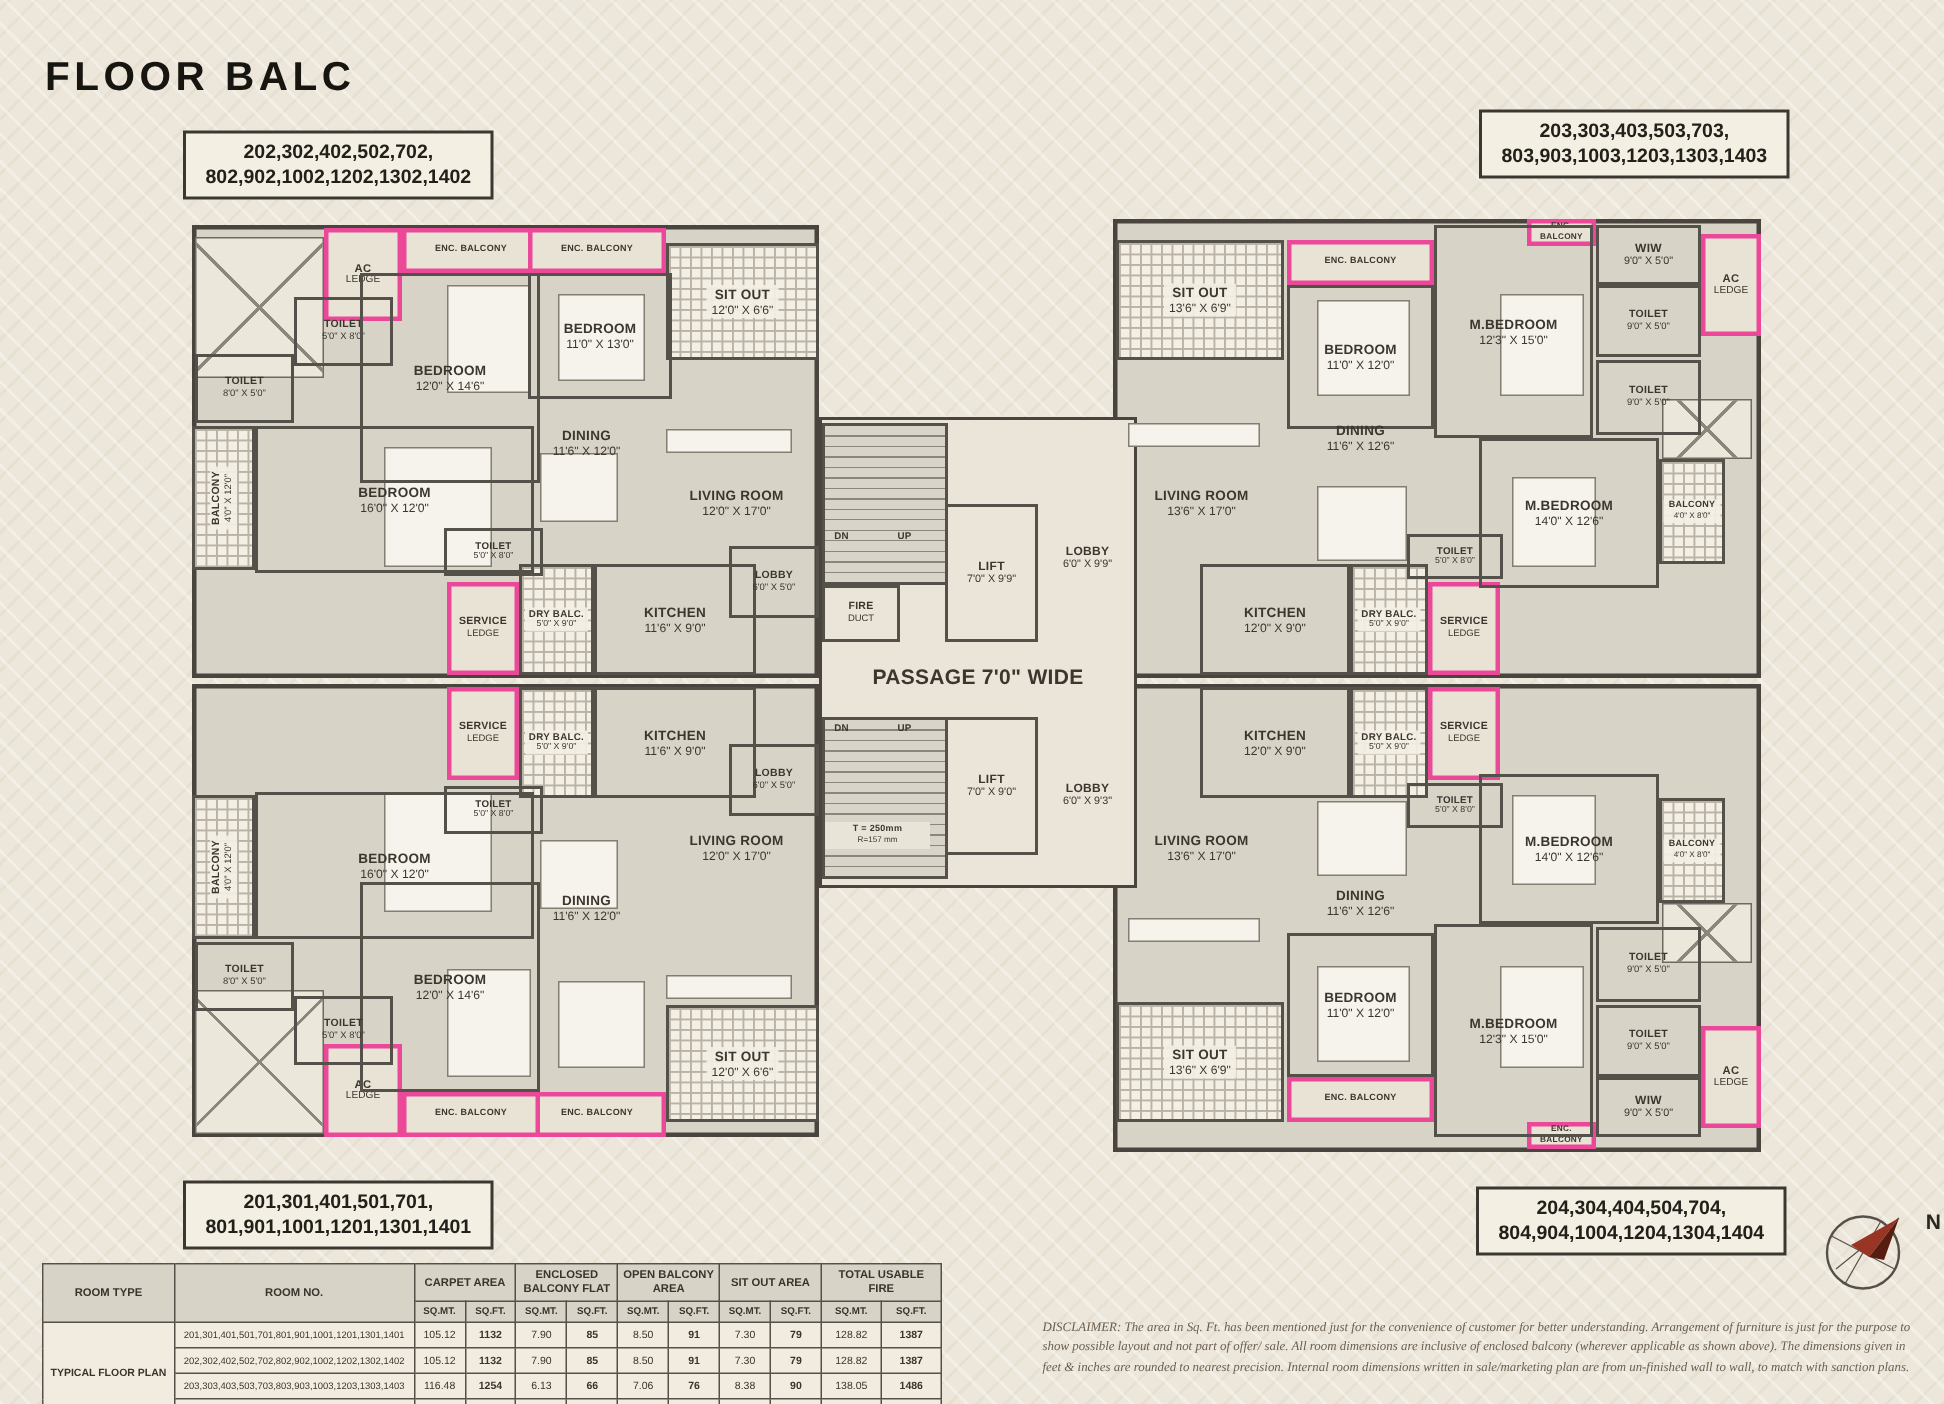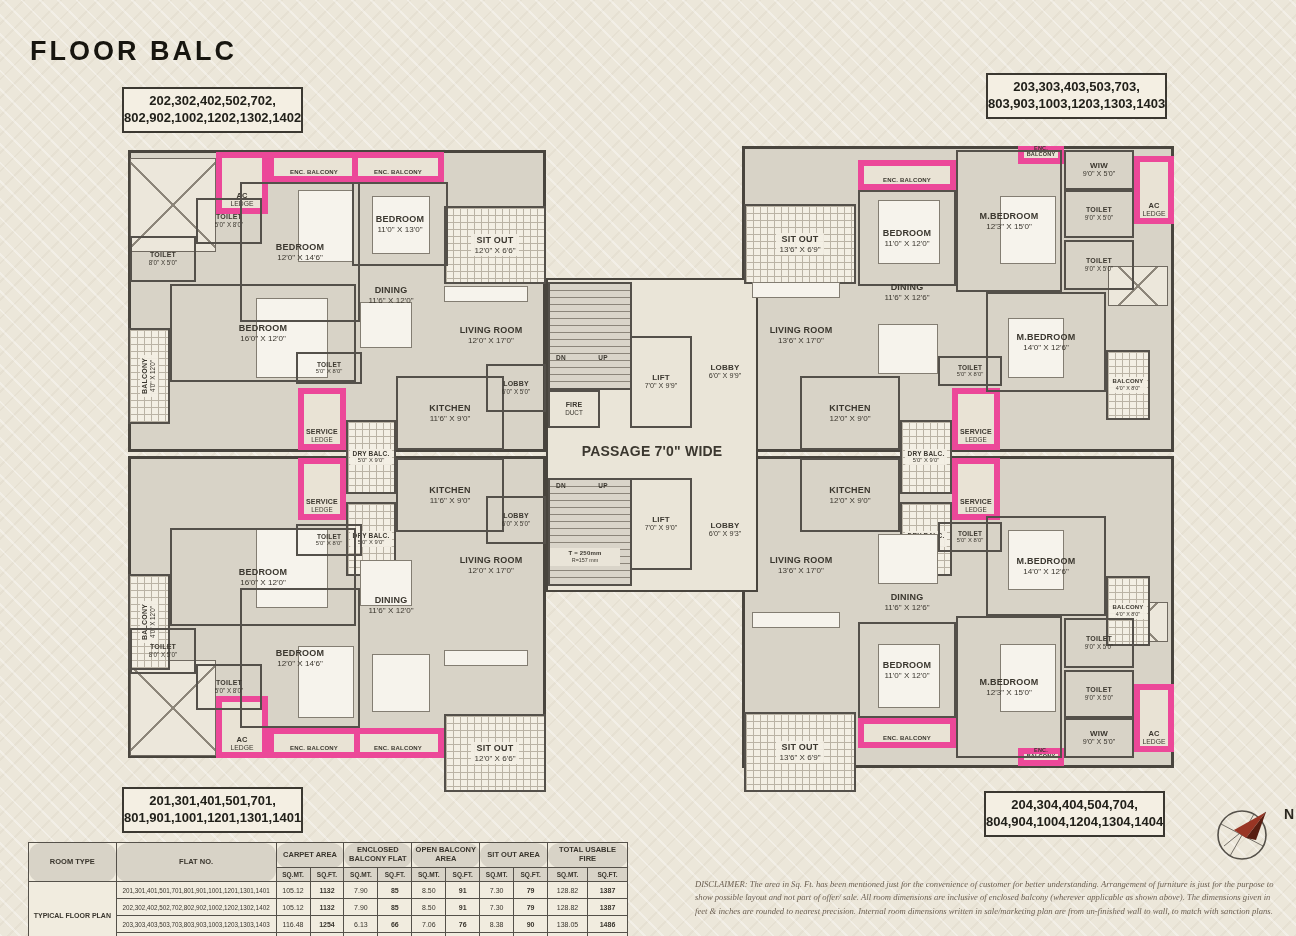--- a/index.html
+++ b/index.html
@@ -10,33 +10,33 @@
     background-image:
       repeating-linear-gradient(45deg, rgba(255,255,255,0.35) 0 2px, rgba(255,255,255,0) 2px 13px),
       repeating-linear-gradient(-45deg, rgba(178,166,144,0.10) 0 2px, rgba(255,255,255,0) 2px 13px);
   }
   .page-title{
     position:absolute;left:30px;top:36px;
     font-size:27px;font-weight:700;letter-spacing:3px;color:#17150f;
   }
   .unit-box{
     position:absolute;border:2px solid #3b3831;background:#f4efe3;
-    padding:4px 0;text-align:center;font-size:13px;font-weight:700;
+    padding:4px 13px;text-align:center;font-size:13px;font-weight:700;
     line-height:1.3;color:#21201a;white-space:nowrap;
   }
   #plan{position:absolute;left:0;top:0;width:1296px;height:936px;}
   .rm{position:absolute;box-sizing:border-box;display:flex;align-items:center;justify-content:center;text-align:center;}
   .floor{background:#d8d3c7;border:3px solid #49453e;}
   .corefloor{background:#eae5d8;border:2px solid #49453e;}
   .room{border:2px solid #54504a;background:transparent;}
-  .ledge{background:#e9e3d5;border:6px solid #ec4899;align-items:flex-end;}
+  .ledge{background:#e9e3d5;border:3px solid #ec4899;}
   .grid{
     background-color:#f3efe4;
     background-image:linear-gradient(#bab3a5 1px, transparent 1px),linear-gradient(90deg,#bab3a5 1px, transparent 1px);
-    background-size:7px 7px;border:2px solid #54504a;margin-top:44px;
+    background-size:7px 7px;border:2px solid #54504a;
   }
   .grid .lbl{background:rgba(243,239,228,0.92);padding:1px 3px;border-radius:1px;}
   .hatch{
     background-color:#ece7db;border:1.5px solid #6f6960;
     background-image:
       linear-gradient(45deg, transparent calc(50% - 1px), #8d867a calc(50% - 1px), #8d867a calc(50% + 1px), transparent calc(50% + 1px)),
       linear-gradient(-45deg, transparent calc(50% - 1px), #8d867a calc(50% - 1px), #8d867a calc(50% + 1px), transparent calc(50% + 1px));
   }
   .stair{background:repeating-linear-gradient(180deg,#d9d4c9 0 6px,#8b857a 6px 7px);border:2px solid #54504a;}
   .furn{background:#f6f3ec;border:1.5px solid #837d72;}
@@ -48,21 +48,21 @@
   .rot .lbl{transform:rotate(-90deg);white-space:nowrap;}
   .compass{position:absolute;left:1212px;top:798px;width:84px;height:70px;}
   .compass .n-label{position:absolute;right:2px;top:8px;font-size:14px;font-weight:700;color:#2a271f;}
   .area-table{
     position:absolute;left:28px;top:842px;width:600px;
     border-collapse:collapse;background:#f1ecdf;
     font-size:7px;color:#39352d;
   }
   .area-table th,.area-table td{border:1px solid #55514a;padding:1px 2px;text-align:center;vertical-align:middle;}
   .area-table thead th{background:#d8d3c7;font-weight:700;}
-  .area-table .grp{font-size:7.5px;line-height:1.15;height:22px;border-radius:12px;}
+  .area-table .grp{font-size:7.5px;line-height:1.15;height:22px;}
   .area-table .unit{font-size:6.5px;height:11px;}
   .area-table td{height:14px;}
   .area-table .flatno{font-size:6.3px;}
   .area-table .sqft{font-weight:700;}
   .area-table .flat-type{font-size:7px;font-weight:700;width:82px;}
   .disclaimer{
     position:absolute;left:695px;top:878px;width:588px;
     font-family:"Liberation Serif",serif;font-style:italic;
     font-size:8.6px;line-height:1.55;color:#6a5e50;
   }
@@ -601,21 +601,21 @@
     <col style="width:34px">
       <col style="width:34px">
       <col style="width:34px">
       <col style="width:34px">
     <col style="width:40px">
       <col style="width:40px">
   </colgroup>
   <thead>
     <tr>
       <th class="grp" rowspan="2">ROOM TYPE</th>
-      <th class="grp" rowspan="2">FLAT NO.</th>
+      <th class="grp" rowspan="2">ROOM NO.</th>
       <th class="grp" colspan="2">CARPET AREA</th>
       <th class="grp" colspan="2">ENCLOSED BALCONY FLAT</th>
       <th class="grp" colspan="2">OPEN BALCONY AREA</th>
       <th class="grp" colspan="2">SIT OUT AREA</th>
       <th class="grp" colspan="2">TOTAL USABLE FIRE</th>
     </tr>
     <tr>
       <th class="unit">SQ.MT.</th>
       <th class="unit">SQ.FT.</th>
       <th class="unit">SQ.MT.</th>

